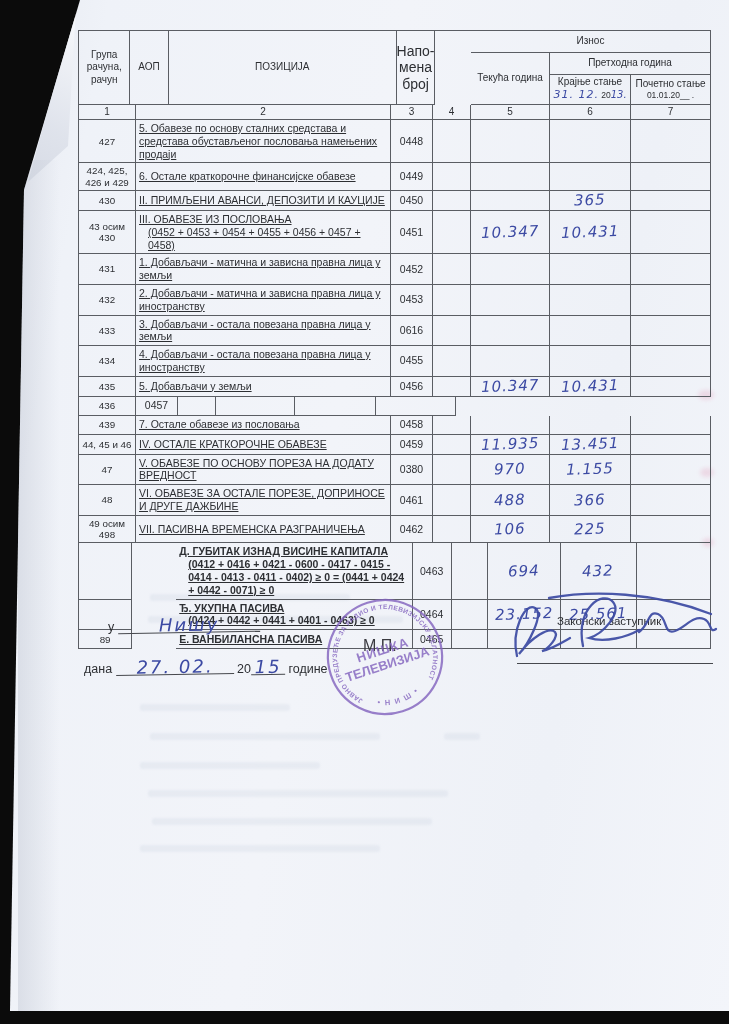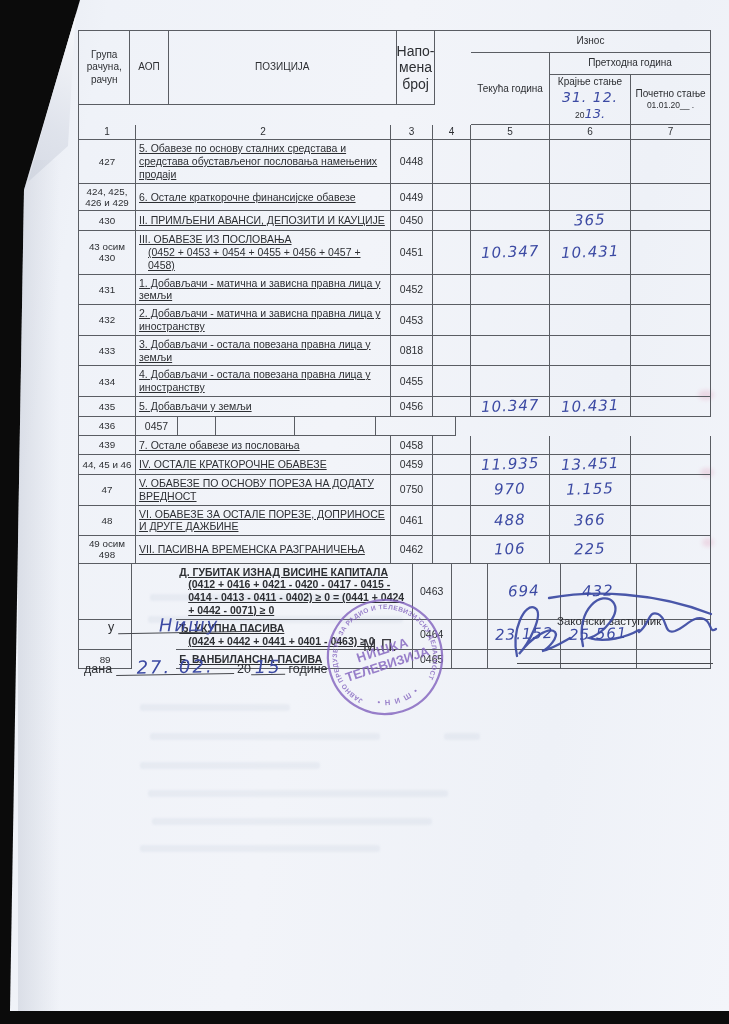--- a/index.html
+++ b/index.html
@@ -116,21 +116,21 @@
         <div class="hcell amount-title">Износ</div>
         <div class="amount-row2">
           <div class="hcell w-c">Текућа година</div>
           <div class="prev-block">
             <div class="hcell prev-title">Претходна година</div>
             <div class="prev-row">
               <div class="hcell w-e">
                 <span>
                   <span>Крајње стање</span>
                   <span class="hdate">
-                    <span class="hand" style="font-size:14px;letter-spacing:1px;">31. 12.</span><span> 20</span><span class="hand" style="font-size:13px;">13.</span>
+                    <span class="hand" style="font-size:11px;letter-spacing:1px;">31. 12.</span><span> 20</span><span class="hand" style="font-size:10px;">13.</span>
                   </span>
                 </span>
               </div>
               <div class="hcell w-s">
                 <span>
                   <span>Почетно стање</span>
                   <span class="hdate">01.01.20__ .</span>
                 </span>
               </div>
             </div>
@@ -257,21 +257,21 @@
       <div class="cell cs"></div>
     </div>
         <div class="trow">
       <div class="cell cg">433</div>
       <div class="cell cp">
         <span class="pos-inner">
           <span>3. Добављачи - остала повезана правна лица у земљи</span>
           
         </span>
       </div>
-      <div class="cell ca">0818</div>
+      <div class="cell ca">0616</div>
       <div class="cell cn"></div>
       <div class="cell cc">
             <span class="hand hand-num"></span>
           </div>
       <div class="cell ce">
             <span class="hand hand-num"></span>
           </div>
       <div class="cell cs"></div>
     </div>
         <div class="trow">
@@ -359,21 +359,21 @@
       <div class="cell cs"></div>
     </div>
         <div class="trow">
       <div class="cell cg">47</div>
       <div class="cell cp">
         <span class="pos-inner">
           <span>V. ОБАВЕЗЕ ПО ОСНОВУ ПОРЕЗА НА ДОДАТУ ВРЕДНОСТ</span>
           
         </span>
       </div>
-      <div class="cell ca">0750</div>
+      <div class="cell ca">0380</div>
       <div class="cell cn"></div>
       <div class="cell cc">
             <span class="hand hand-num">970</span>
           </div>
       <div class="cell ce">
             <span class="hand hand-num">1.155</span>
           </div>
       <div class="cell cs"></div>
     </div>
         <div class="trow">
@@ -410,21 +410,21 @@
       <div class="cell ce">
             <span class="hand hand-num">225</span>
           </div>
       <div class="cell cs"></div>
     </div>
         <div class="trow bold">
       <div class="cell cg"></div>
       <div class="cell cp">
         <span class="pos-inner">
           <span>Д. ГУБИТАК ИЗНАД ВИСИНЕ КАПИТАЛА</span>
-          <span class="pos-formula">(0412 + 0416 + 0421 - 0420 - 0417 - 0415 - 0414 - 0413 - 0411 - 0402) ≥ 0 = (0441 + 0424 + 0442 - 0071) ≥ 0</span>
+          <span class="pos-formula">(0412 + 0416 + 0421 - 0600 - 0417 - 0415 - 0414 - 0413 - 0411 - 0402) ≥ 0 = (0441 + 0424 + 0442 - 0071) ≥ 0</span>
         </span>
       </div>
       <div class="cell ca">0463</div>
       <div class="cell cn"></div>
       <div class="cell cc">
             <span class="hand hand-num">694</span>
           </div>
       <div class="cell ce">
             <span class="hand hand-num">432</span>
           </div>

